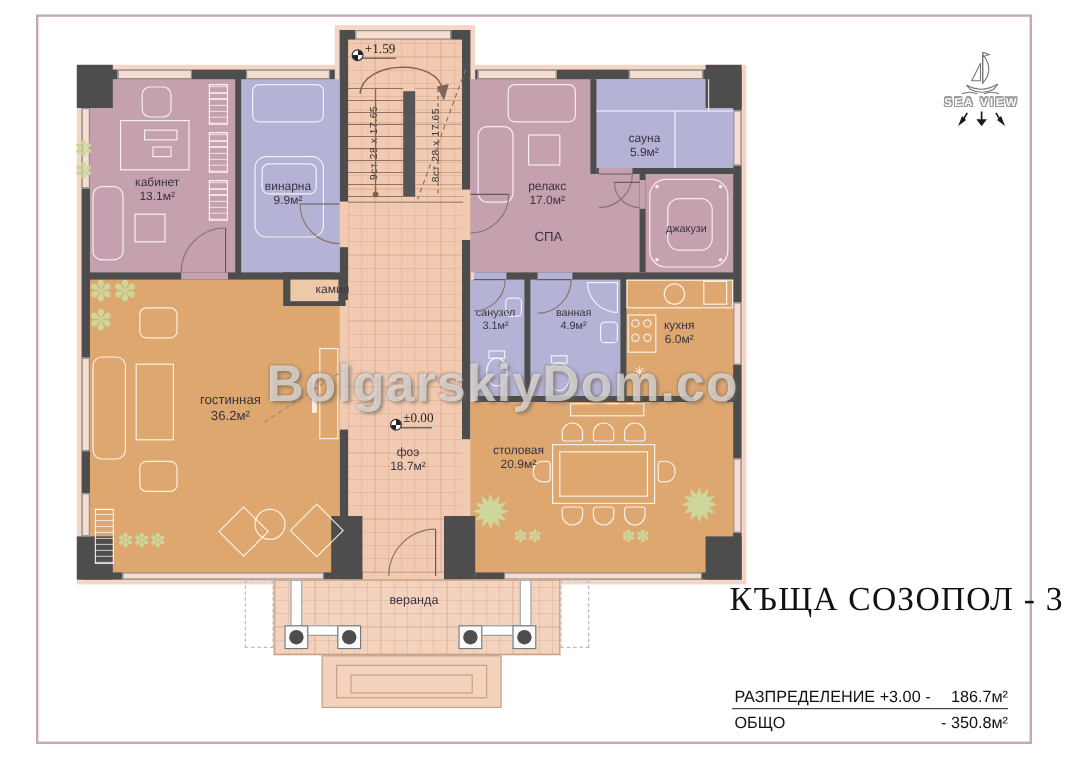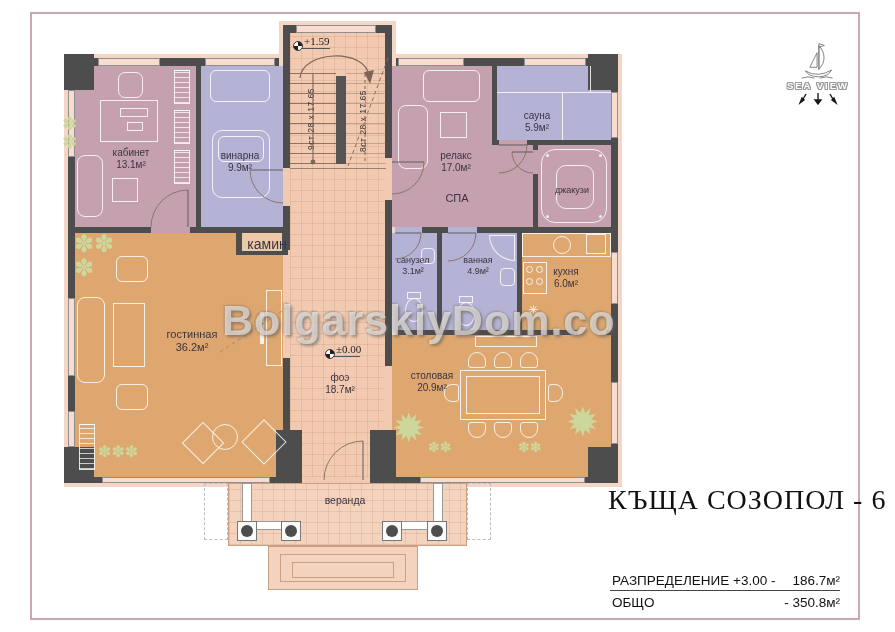--- a/index.html
+++ b/index.html
@@ -115,21 +115,21 @@
   <div class="a marker" style="left:293px;top:41px;"></div>
   <div class="a" style="left:302px;top:48px;width:28px;height:1px;background:#555;"></div>
   <div class="a lvltxt" style="left:304px;top:35px;">+1.59</div>
 
   <div class="a marker" style="left:325px;top:349px;"></div>
   <div class="a" style="left:334px;top:356px;width:26px;height:1px;background:#555;"></div>
   <div class="a lvltxt" style="left:336px;top:343px;">±0.00</div>
 
   <div class="a wall" style="left:236px;top:227px;width:52px;height:28px;"></div>
   <div class="a" style="left:242px;top:233px;width:40px;height:18px;background:#eec9a8;"></div>
-  <div class="lbl" style="left:267px;top:236px;font-size:14px;"><span class="l1">камин</span></div>
+  <div class="lbl" style="left:277px;top:236px;font-size:10px;"><span class="l1">камин</span></div>
 
   <div class="a f" style="left:118px;top:72px;width:25px;height:26px;border-radius:7px;"></div>
   <div class="a f" style="left:100px;top:100px;width:58px;height:42px;"></div>
   <div class="a f" style="left:120px;top:108px;width:28px;height:9px;"></div>
   <div class="a f" style="left:127px;top:122px;width:16px;height:9px;"></div>
   <div class="a hatch" style="left:174px;top:70px;width:16px;height:34px;"></div>
   <div class="a hatch" style="left:174px;top:110px;width:16px;height:34px;"></div>
   <div class="a hatch" style="left:174px;top:150px;width:16px;height:34px;"></div>
   <div class="a f" style="left:77px;top:155px;width:26px;height:62px;border-radius:8px;"></div>
   <div class="a f" style="left:112px;top:178px;width:26px;height:24px;"></div>
@@ -291,21 +291,21 @@
         <line x1="8" y1="2" x2="4" y2="9"></line>
           <polygon points="2,11 6,8 4,6"></polygon>
         <line x1="20" y1="1" x2="20" y2="8"></line>
           <polygon points="17,8 23,8 20,12"></polygon>
         <line x1="32" y1="2" x2="36" y2="9"></line>
           <polygon points="38,11 34,8 36,6"></polygon>
       </g>
     </svg>
   </div>
 
-  <div class="a" id="title" style="left:608px;top:484px;">КЪЩА СОЗОПОЛ - 6</div>
+  <div class="a" id="title" style="left:608px;top:484px;">КЪЩА СОЗОПОЛ - 3</div>
   <div class="a trow" style="left:612px;top:573px;">
     <span>РАЗПРЕДЕЛЕНИЕ +3.00 -</span>
     <span>186.7м²</span>
   </div>
   <div class="a" style="left:610px;top:590px;width:230px;height:1px;background:#444;"></div>
   <div class="a trow" style="left:612px;top:595px;">
     <span>ОБЩО</span>
     <span>- 350.8м²</span>
   </div>
 

